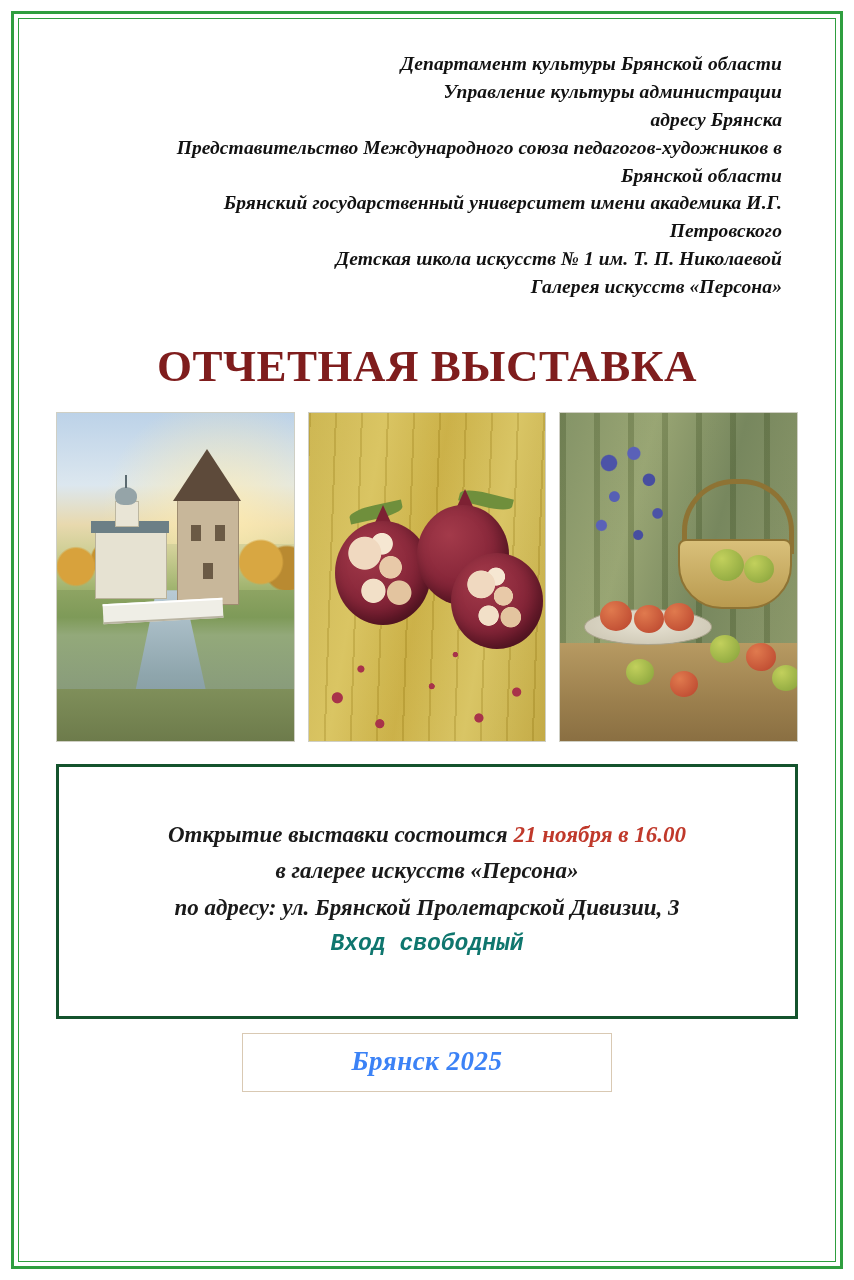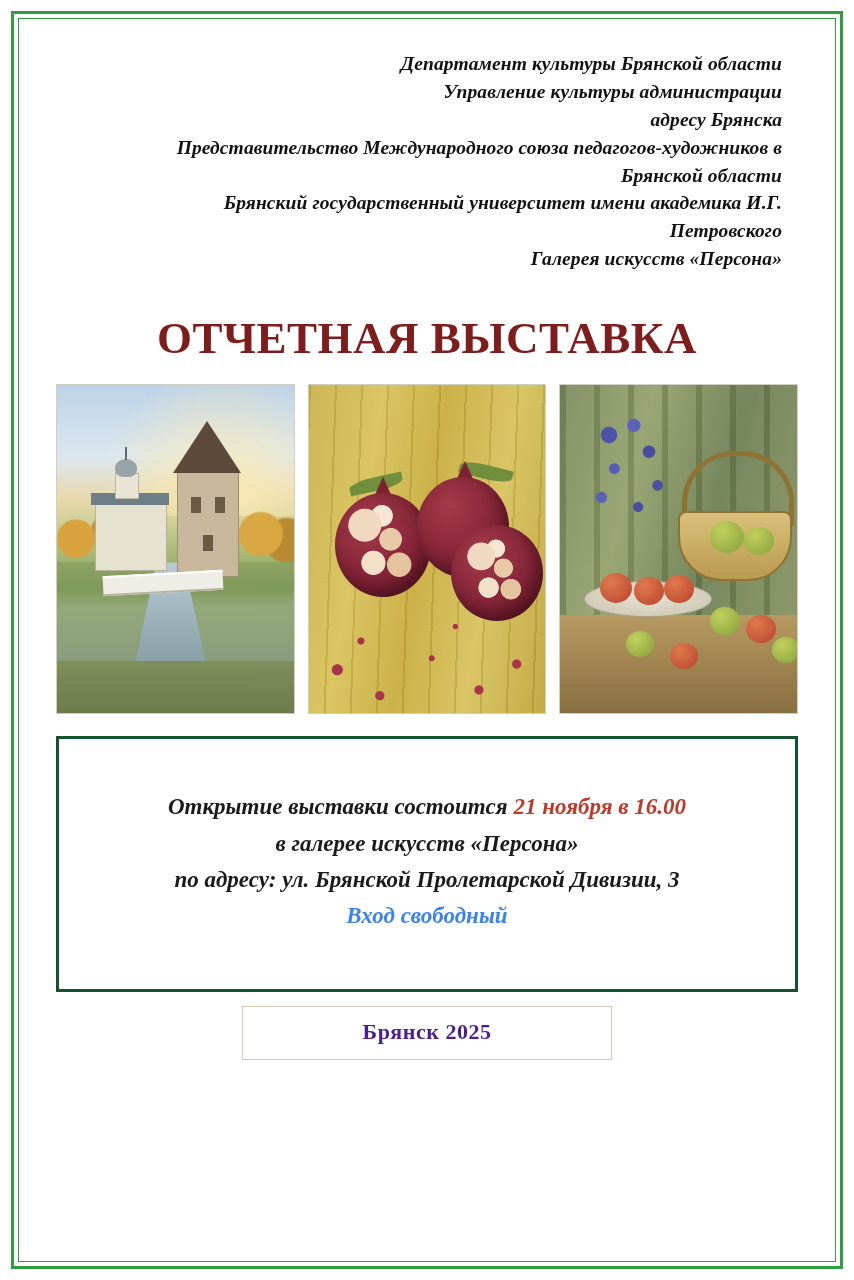--- a/index.html
+++ b/index.html
@@ -283,55 +283,58 @@
     font-style: italic;
     font-weight: bold;
     font-size: 23px;
     line-height: 1.58;
     color: #1a1a1a;
   }
   .info-line .accent {
     color: #c0392b;
   }
   .info-line.free {
-    color: #3b82f6;
+    color: #0f766e;
+    font-family: Liberation Mono, monospace;
   }
 
   
   .footer-box {
     margin: 14px auto 0 auto;
     width: 368px;
     border: 1px solid #d9c9b3;
     padding: 12px 0 14px 0;
     text-align: center;
   }
   .footer-text {
+    font-style: italic;
     font-weight: bold;
-    font-size: 22px;
-    color: #4c1d95;
+    font-size: 27px;
+    color: #3b82f6;
     letter-spacing: 0.5px;
   }
 </style>
 </head>
 <body>
 
 <div class="poster">
   <div class="border-outer"></div>
   <div class="border-inner"></div>
 
   <div class="content">
 
     <div class="organisers">
       <div>Департамент культуры Брянской области</div>
       <div>Управление культуры администрации</div>
       <div>адресу Брянска</div>
       <div>Представительство Международного союза педагогов-художников в</div>
       <div>Брянской области</div>
       <div>Брянский государственный университет имени академика И.Г.</div>
       <div>Петровского</div>
+      <div>Детская школа искусств № 1 им. Т. П. Николаевой</div>
       <div>Галерея искусств «Персона»</div>
     </div>
 
     <div class="main-title">ОТЧЕТНАЯ ВЫСТАВКА</div>
 
 
     <div class="images">
 
       <div class="art p1">
         <div class="sky-glow"></div>

